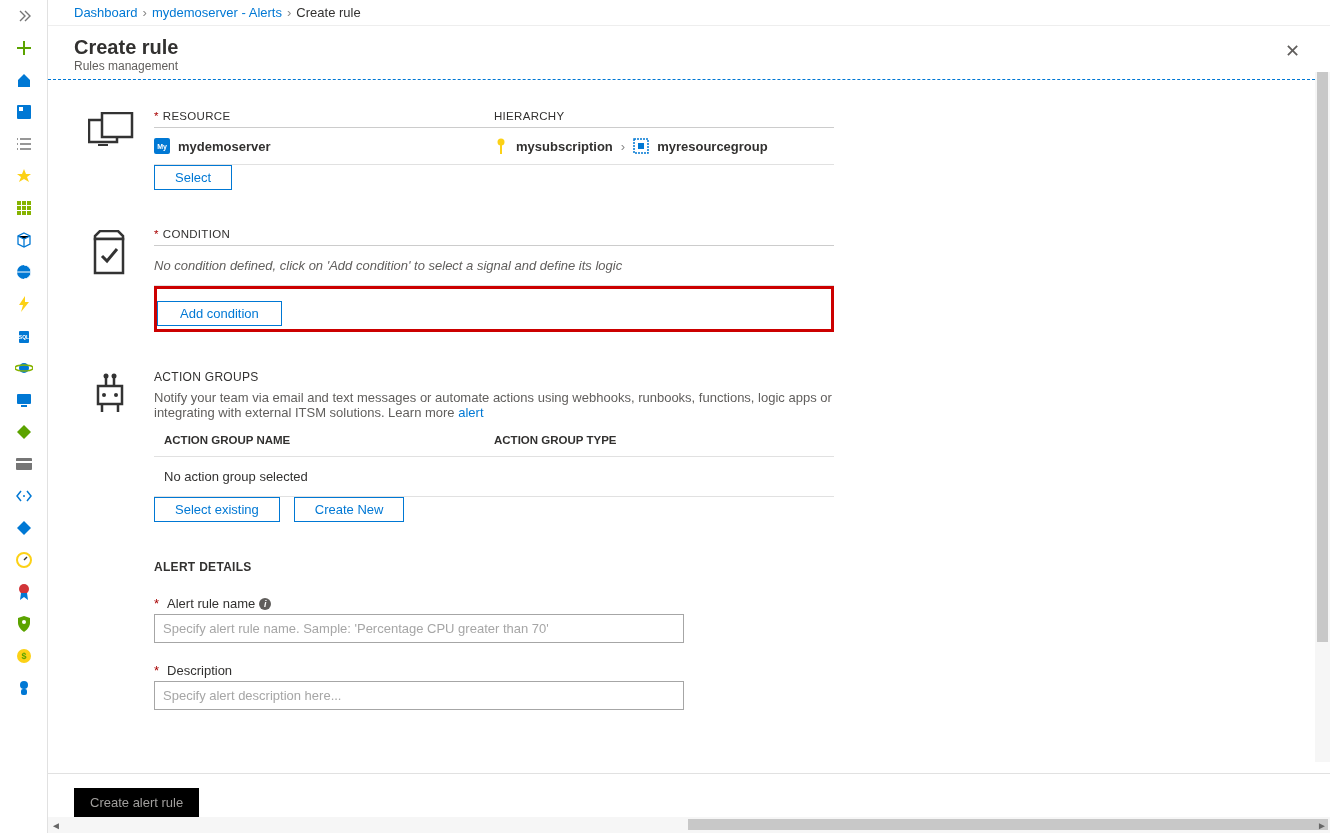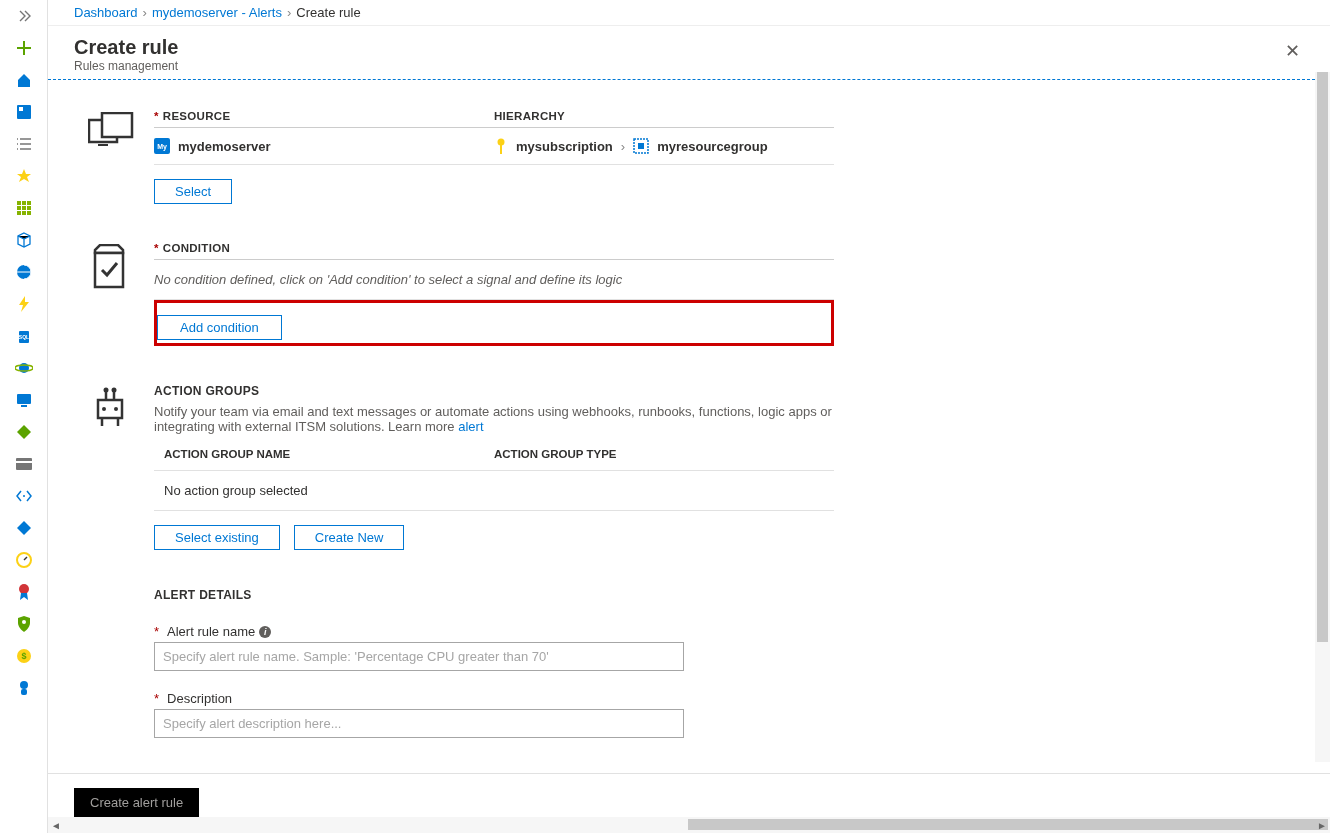--- a/index.html
+++ b/index.html
@@ -12,26 +12,26 @@
 .breadcrumb .sep{color:#888}
 .header{padding:10px 26px 6px;display:flex;justify-content:space-between;align-items:flex-start;border-bottom:1px dashed #0078d4}
 .header h1{font-size:20px;font-weight:600;color:#323130}
 .header .sub{font-size:12px;color:#605e5c}
 .close-btn{font-size:18px;color:#605e5c;cursor:pointer;padding:4px}
 .content{flex:1;overflow-y:auto;padding:30px 40px 10px}
 .section{display:flex;margin-bottom:38px}
 .section-icon{width:66px;padding-top:2px}
 .section-body{flex:1;max-width:680px}
 .label-row{display:flex;border-bottom:1px solid #ccc;padding-bottom:5px}
-.label-cell{flex:1;font-size:11.5px;font-weight:700;letter-spacing:.3px;color:#323130}
+.label-cell{flex:1;font-size:11.5px;font-weight:400;letter-spacing:.3px;color:#323130}
 .req{color:#a80000;margin-right:4px}
 .value-row{display:flex;padding:10px 0;border-bottom:1px solid #e1e1e1;align-items:center}
 .value-cell{flex:1;display:flex;align-items:center;gap:8px;font-size:13px;font-weight:600}
 .btn{display:inline-block;border:1px solid #0078d4;color:#0078d4;background:#fff;padding:4px 20px;font-size:13px;cursor:pointer;min-width:78px;text-align:center}
-.btn-row{margin-top:14px;display:flex;gap:14px}
+.btn-row{display:flex;gap:14px}
 .highlight-btn{border:3px solid #c00;padding-top:12px;padding-bottom:0}
 .highlight-btn .btn{padding:4px 22px}
 .italic-hint{font-style:italic;color:#605e5c;font-size:13px;padding:12px 0;border-bottom:1px solid #e1e1e1}
 .desc{font-size:13px;color:#605e5c;margin-top:6px}
 .desc a{color:#0078d4}
 .table-header{display:flex;padding:14px 10px 10px;font-size:11.5px;font-weight:700}
 .table-header>div{flex:1}
 .table-row{border-top:1px solid #e1e1e1;border-bottom:1px solid #e1e1e1;padding:12px 10px;font-size:13px;color:#323130}
 .alert-details-title{font-size:12px;font-weight:700;letter-spacing:.3px;margin-bottom:22px}
 .field-label{font-size:13px;margin-bottom:3px;display:flex;align-items:center;gap:4px}

